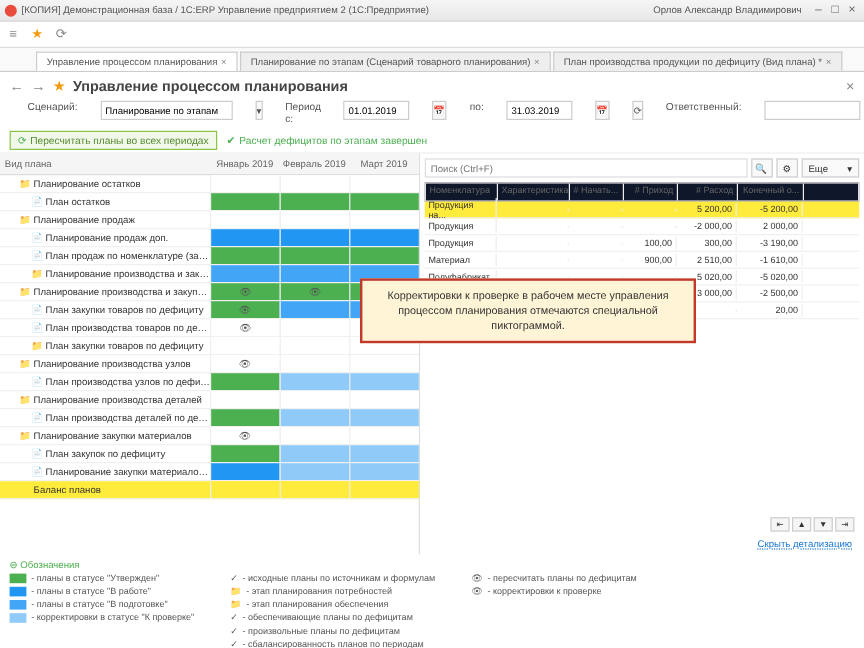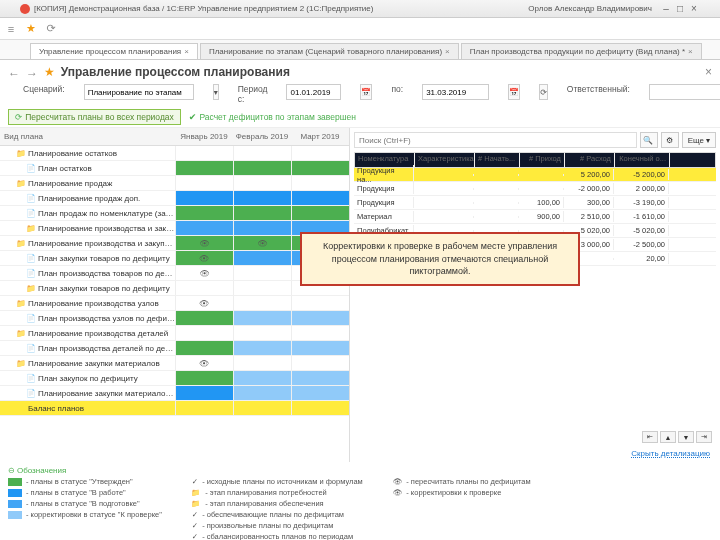--- a/index.html
+++ b/index.html
@@ -1,17 +1,17 @@
 <!DOCTYPE html>
 <html><head>
 <meta charset="utf-8">
 <style>
 *{box-sizing:border-box;margin:0;padding:0;font-family:Arial,sans-serif}
 body{width:720px;height:540px;overflow:hidden;background:#fff;font-size:9px;color:#333}
-.titlebar{height:18px;background:linear-gradient(#f5f5f5,#e8e8e8);border-bottom:1px solid #ccc;display:flex;align-items:center;padding:0 20px;font-size:8px;color:#555}
+.titlebar{height:18px;background:linear-gradient(#f5f5f5,#e8e8e8);border-bottom:1px solid #ccc;display:flex;align-items:center;padding:0 4px;font-size:8px;color:#555}
 .titlebar .close{width:10px;height:10px;border-radius:50%;background:#e74c3c;margin-right:4px}
 .titlebar .spacer{flex:1}
 .titlebar .wctl{width:12px;height:12px;margin-left:2px;display:flex;align-items:center;justify-content:center;color:#666;font-size:10px}
 .toolbar{height:22px;border-bottom:1px solid #ddd;display:flex;align-items:center;padding:0 4px;gap:6px}
 .toolbar .ico{width:14px;height:14px;display:flex;align-items:center;justify-content:center;font-size:11px;color:#888}
 .tabs{height:20px;border-bottom:1px solid #ccc;display:flex;align-items:flex-end;padding-left:30px;font-size:8px;background:#f9f9f9}
 .tab{padding:3px 8px;border:1px solid #ccc;border-bottom:none;margin-right:2px;background:#eee;color:#555;white-space:nowrap;display:flex;align-items:center;gap:3px}
 .tab.active{background:#fff;font-weight:500}
 .tab .x{color:#888;font-size:8px}
 .header{height:24px;display:flex;align-items:center;padding:0 8px;gap:6px}
@@ -42,21 +42,21 @@
 .c-green{background:#4caf50}
 .c-darkblue{background:#2196f3}
 .c-blue{background:#42a5f5}
 .c-lightblue{background:#90caf9}
 .c-white{background:#fff}
 .plan-row.balance{background:#ffeb3b}
 .plan-row.balance .cells .cell{background:#ffeb3b}
 .right-search{height:20px;display:flex;align-items:center;gap:3px;margin:2px 0}
 .right-search input{flex:1;height:16px;border:1px solid #ddd;font-size:8px;padding:0 4px;color:#aaa}
 .mini-btn{width:18px;height:16px;border:1px solid #ccc;background:#f9f9f9;display:flex;align-items:center;justify-content:center;font-size:8px}
-.more-btn{height:16px;border:1px solid #ccc;background:#f9f9f9;padding:0 5px;font-size:8px;display:flex;align-items:center;gap:2px}
+.more-btn{height:16px;border:1px solid #ccc;background:#f9f9f9;padding:0 5px;font-size:8px;display:flex;align-items:center;gap:16px}
 .grid-head{height:16px;display:flex;background:#0f172a;border:1px solid #ddd;font-size:7.5px;color:#666}
 .grid-head div,.grid-row div{padding:1px 3px;border-right:1px solid #eee}
 .gc1{width:60px}.gc2{width:60px}.gc3{width:45px;text-align:left}.gc4{width:45px;text-align:right}.gc5{width:50px;text-align:right}.gc6{width:55px;text-align:right}
 .grid-row{height:14px;display:flex;font-size:7.5px;border-bottom:1px solid #f0f0f0;align-items:center}
 .grid-row.hl{background:#ffeb3b}
 .detail-link{color:#1976d2;font-size:8px;text-align:right;padding:4px 6px;text-decoration:underline dotted}
 .scroll-ctrl{display:flex;justify-content:flex-end;gap:2px;padding:2px 4px}
 .scroll-ctrl div{width:16px;height:12px;border:1px solid #ccc;background:#f5f5f5;display:flex;align-items:center;justify-content:center;font-size:7px}
 .legend{padding:4px 8px;font-size:7.5px}
 .legend-title{color:#4caf50;font-size:8px;margin-bottom:2px}
@@ -110,21 +110,21 @@
 </div>
 
 <div class="filterbar">
   <span>Сценарий:</span>
   <input style="width: 110px;" value="Планирование по этапам">
   <div class="cal">▾</div>
   <span>Период с:</span>
   <input style="width: 55px;" value="01.01.2019">
   <div class="cal">📅</div>
   <span>по:</span>
-  <input style="width: 67px;" value="31.03.2019">
+  <input style="width: 55px;" value="31.03.2019">
   <div class="cal">📅</div>
   <div class="cal">⟳</div>
   <span>Ответственный:</span>
   <input style="width: 80px;">
   <div class="cal">▾</div>
 </div>
 
 <div class="actionbar">
   <button class="btn-green">
       <span style="color:#4caf50">⟳</span>

